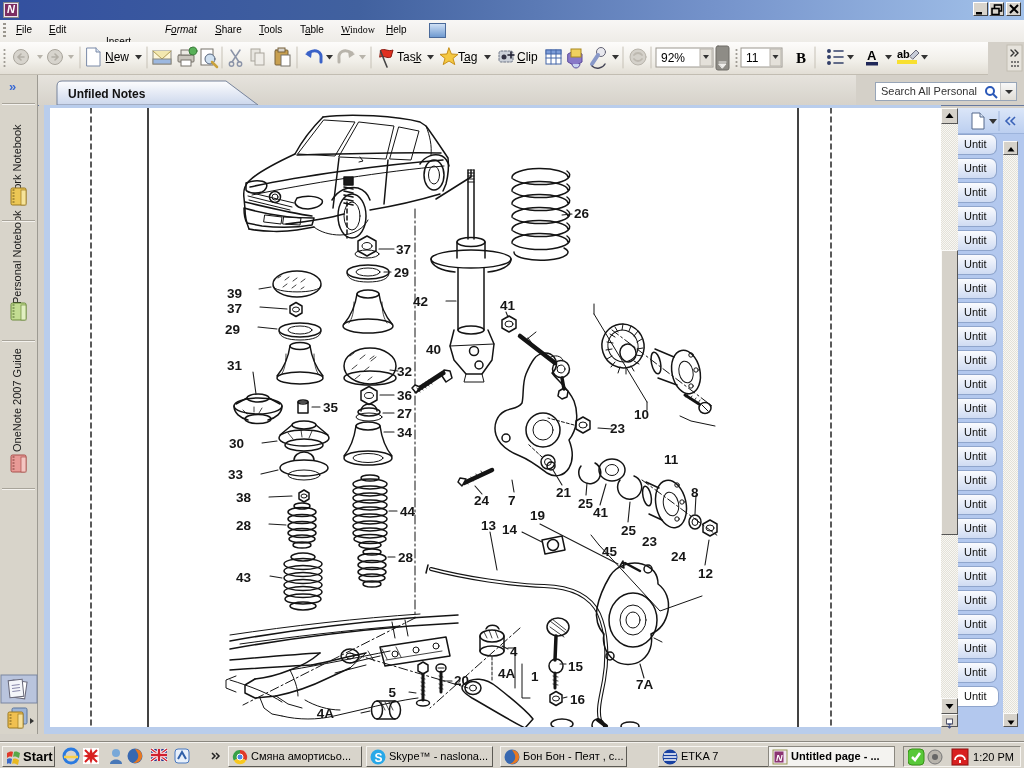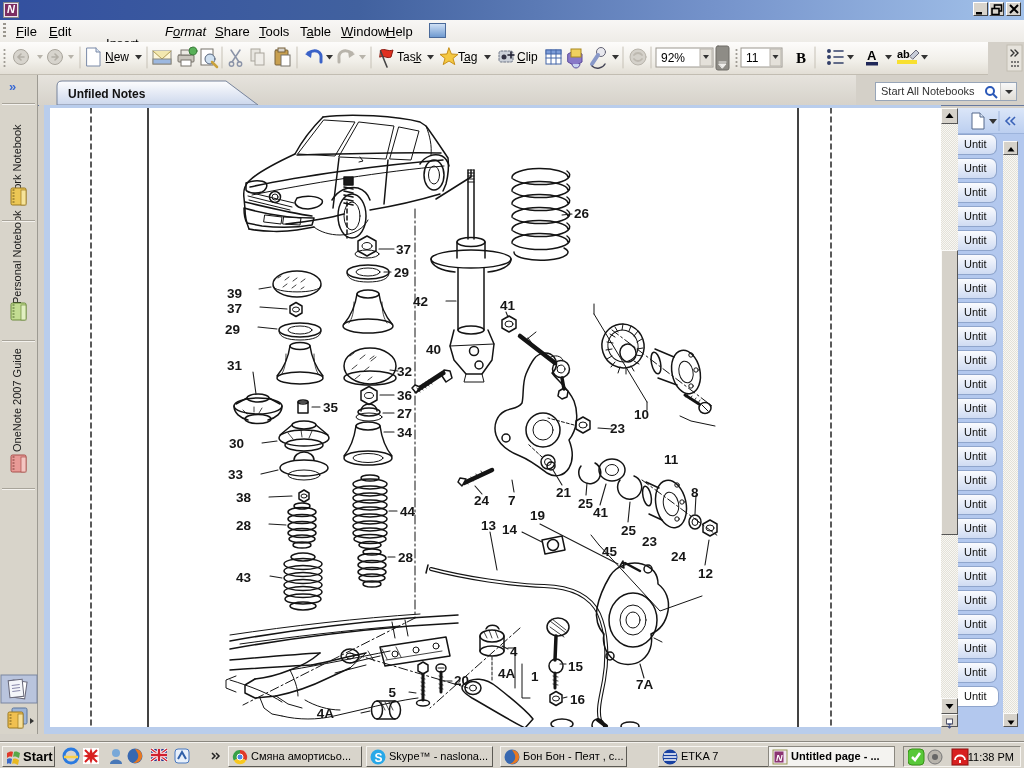--- a/index.html
+++ b/index.html
@@ -11,21 +11,21 @@
   color:#fff; font-weight:bold; font-size:12.5px; letter-spacing:-0.2px; }
 #titlebar .ttext { position:absolute; left:21px; top:2px; letter-spacing:0.2px; }
 #onicon { position:absolute; left:3px; top:2px; width:16px; height:16px; background:#efe3ef; border:1px solid #888;}
 #onicon .np { position:absolute; left:1px; top:1px; width:12px; height:12px; background:#7c2d62;}
 #onicon .nl { position:absolute; left:3px; top:0px; color:#fff; font-size:11px; font-weight:bold; font-style:italic;}
 .tbtn { position:absolute; top:2px; width:15px; height:14px; background:#d8d4cc;
   border-top:1px solid #fff; border-left:1px solid #fff; border-right:1.5px solid #404040; border-bottom:1.5px solid #404040;
   color:#000; font-size:9px; text-align:center; line-height:12px; font-weight:bold;}
 
 #menubar { position:absolute; left:0; top:20px; width:1024px; height:22px;
-  background:linear-gradient(to bottom,#f8f7f5,#eeece7); font-size:13px; color:#000; }
+  background:linear-gradient(to bottom,#f8f7f5,#eeece7); font-size:10px; color:#000; }
 #menubar .grip { position:absolute; left:3px; top:3px; width:3px; height:16px;
   background:repeating-linear-gradient(to bottom,#9a968e 0 2px, transparent 2px 4px); }
 .mitem { position:absolute; top:4px; }
 .mitem u { text-decoration:underline; }
 #mwin { position:absolute; left:429px; top:3px; width:17px; height:15px; background:linear-gradient(#cfe0f5,#6f9ad0); border:1px solid #4a6a9a;}
 
 #toolbar { position:absolute; left:0; top:42px; width:988px; height:33px;
   background:linear-gradient(to bottom,#fdfcfb 0%,#f1efe9 60%,#e2ded5 100%);
   border-bottom:1px solid #c2bdb2; }
 
@@ -78,21 +78,21 @@
 <div id="menubar">
   <div class="grip"></div>
   <div class="mitem" style="left:16px;"><u>F</u>ile</div>
   <div class="mitem" style="left:49px;"><u>E</u>dit</div>
   <div class="mitem" style="left:83px;margin-top:47px;"><u>V</u>iew</div>
   <div class="mitem" style="left:106px;margin-top:12px;"><u>I</u>nsert</div>
   <div class="mitem" style="left:165px;font-style:italic;">F<u>o</u>rmat</div>
   <div class="mitem" style="left:215px;"><u>S</u>hare</div>
   <div class="mitem" style="left:259px;"><u>T</u>ools</div>
   <div class="mitem" style="left:300px;">T<u>a</u>ble</div>
-  <div class="mitem" style="left:341px;"><u>W</u>indow</div>
+  <div class="mitem" style="left:341px;font-family:Liberation Serif, serif;"><u>W</u>indow</div>
   <div class="mitem" style="left:386px;"><u>H</u>elp</div>
   <div id="mwin"></div>
 </div>
 
 <div id="toolbar">
 <svg width="1024" height="32" style="position:absolute;left:0;top:0;">
   <g fill="none" stroke-linecap="round">
 
     <g fill="#9a968e" stroke="none">
           <circle cx="4.5" cy="8" r="1.1"></circle>
@@ -249,21 +249,21 @@
     <path d="M7,25 L7,6 Q7,1 12,1 L176,1 L208,25 Z" fill="url(#tabg)" stroke="#76839b" stroke-width="1"></path>
     <defs>
         <linearGradient id="tabg" x1="0" y1="0" x2="0" y2="1">
       <stop offset="0" stop-color="#fdfdfe"></stop>
           <stop offset="1" stop-color="#ccd7ec"></stop>
         </linearGradient>
       </defs>
     <text x="18" y="18" font-size="12" font-weight="bold" fill="#111">Unfiled Notes</text>
   </svg>
   <div id="searchbox">
-    <span style="position:absolute;left:5px;top:2px;">Start All Notebooks</span>
+    <span style="position:absolute;left:5px;top:2px;">Search All Personal</span>
     <svg width="14" height="14" style="position:absolute;left:108px;top:2px;">
       <circle cx="6" cy="6" r="4" fill="none" stroke="#2a58b8" stroke-width="2"></circle>
       <line x1="9" y1="9" x2="13" y2="13" stroke="#2a58b8" stroke-width="2"></line>
     </svg>
     <div style="position:absolute;right:0;top:0;width:16px;height:17px;border-left:1px solid #c8c8c8;background:linear-gradient(#f8f8f8,#e0ddd6);">
       <div style="position:absolute;left:4px;top:7px;width:0;height:0;border-left:4px solid transparent;border-right:4px solid transparent;border-top:4px solid #333;"></div>
     </div>
   </div>
 </div>
 <div id="tabline"></div>
@@ -964,15 +964,15 @@
   </div>
   <div id="tray">
     <svg width="75" height="21" style="position:absolute;left:4px;top:0;">
       <rect x="0" y="2" width="16" height="16" rx="4" fill="#58c838" stroke="#389018"></rect>
       <path d="M4,10 L7,13 L12,6" stroke="#fff" stroke-width="2.5" fill="none"></path>
       <circle cx="27" cy="10" r="7" fill="#b8b4ac" stroke="#777"></circle>
       <circle cx="27" cy="10" r="3" fill="#666"></circle>
       <rect x="44" y="2" width="16" height="16" fill="#d82020" stroke="#901010"></rect>
       <path d="M47,13 C47,7 57,7 57,13 M52,13 L52,16" stroke="#fff" stroke-width="1.8" fill="none"></path>
     </svg>
-    <span style="position:absolute;right:6px;top:4px;font-size:11px;">11:38 PM</span>
+    <span style="position:absolute;right:6px;top:4px;font-size:11px;">1:20 PM</span>
   </div>
 </div>
 
 </body></html>

